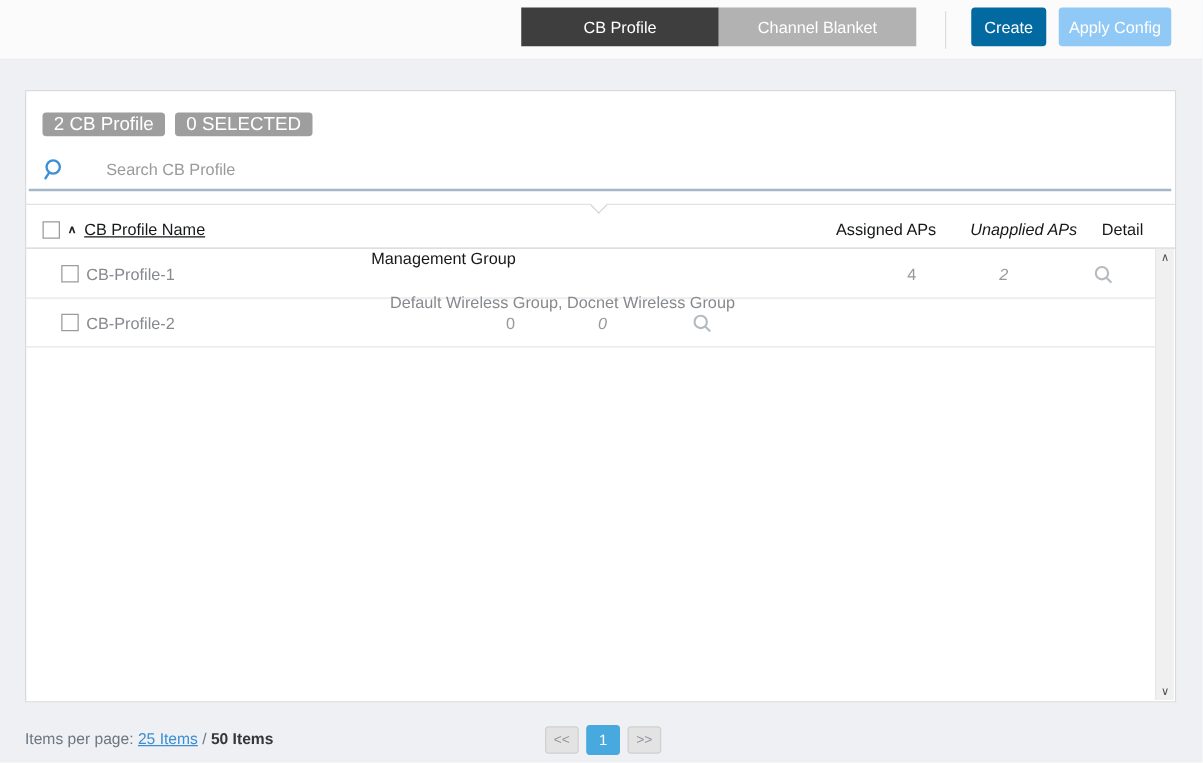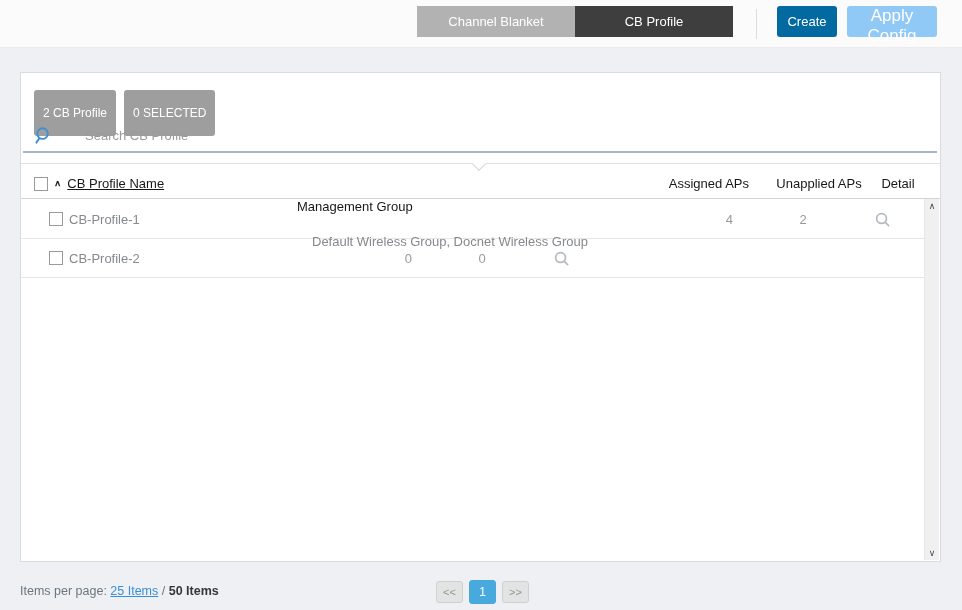--- a/index.html
+++ b/index.html
@@ -28,32 +28,32 @@
     position:absolute; left:756px; top:9px; width:1px; height:30px; background:#dddddd;
   }
   .btn-create {
     position:absolute; left:777px; top:6px; width:60px; height:31px;
     background:#0369a1; color:#fff; border:none; border-radius:3px;
     font-size:13px; font-family:inherit; cursor:pointer;
   }
   .btn-apply {
     position:absolute; left:847px; top:6px; width:90px; height:31px;
     background:#90c8f6; color:#fff; border:none; border-radius:3px;
-    font-size:17px; font-family:inherit; cursor:default;
+    font-size:13px; font-family:inherit; cursor:default;
   }
 
   
   .card {
     position:absolute; left:20px; top:72px; width:921px; height:490px;
     background:#ffffff; border:1px solid #d9dbde;
   }
   .badges { position:absolute; left:13px; top:17px; display:flex; gap:8px; }
   .badge {
-    background:#9e9e9e; color:#ffffff; font-size:12px;
-    padding:17px 9px; border-radius:3px; line-height:1;
+    background:#9e9e9e; color:#ffffff; font-size:15px;
+    padding:2px 9px; border-radius:3px; line-height:1;
   }
 
   .search-row { position:absolute; left:13px; top:53px; display:flex; align-items:center;gap:23px; }
   .search-icon { width:19px; height:19px; margin-right:9px; }
   .search-input {
     border:none; outline:none; font-size:13px; font-family:inherit;
     color:#444; width:400px; background:transparent;
   }
   .search-input::placeholder { color:#9a9a9a; opacity:1; }
   .search-underline {
@@ -79,21 +79,21 @@
   .tbody { position:absolute; left:0; right:16px; top:127px; bottom:1px; }
   .trow {
     display:flex; align-items:center; height:39px; padding-left:28px;
     border-bottom:1px solid #e6e6e6;
     font-size:13px; color:#86898d;
   }
   .col-check { width:14px; margin-right:6px; flex:none; }
   .col-name  { width:243px; flex:none; display:flex; align-items:center; }
   .col-mgmt  { flex:1; min-width:0;margin-top:45px; }
   .col-assigned  { width:100px; text-align:right; margin-right:20px; flex:none; }
-  .col-unapplied { width:100px; text-align:center; margin-right:9px;  flex:none; }
+  .col-unapplied { width:100px; text-align:center; margin-right:9px;  flex:none;font-style:italic; }
   .col-detail    { width:40px; text-align:center; margin-right:22px; flex:none; }
   .num { color:#97999c; }
 
   .checkbox {
     width:14px; height:14px; background:#fff; border:1px solid #9b9b9b; cursor:pointer;
   }
   .sort-caret { font-size:10px; color:#222; margin-right:6px; font-weight:bold; transform:scaleY(0.85); }
   .sort-link { text-decoration:underline; color:#16181a; cursor:pointer; }
   .detail-icon { width:17px; height:17px; display:inline-block; vertical-align:middle; cursor:pointer; }
 
@@ -125,22 +125,22 @@
   .page-btn.current {
     background:#47a9dd; border:1px solid #47a9dd; color:#ffffff;
     height:24px; min-width:27px; font-size:12px; line-height:22px; cursor:default;
   }
 </style>
 </head>
 <body>
 
 <div class="topbar">
   <div class="tabs">
+    <div class="tab active">CB Profile</div>
     <div class="tab inactive">Channel Blanket</div>
-    <div class="tab active">CB Profile</div>
   </div>
   <div class="topbar-divider"></div>
   <button class="btn-create">Create</button>
   <button class="btn-apply">Apply Config</button>
 </div>
 
 <div class="card">
 
   <div class="badges">
     <span class="badge">2 CB Profile</span>

